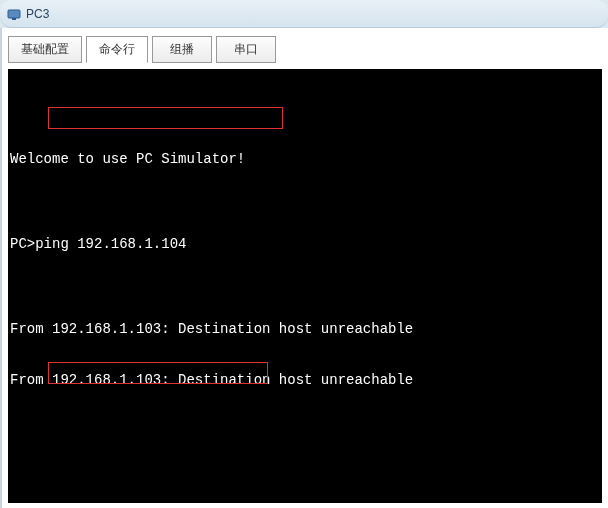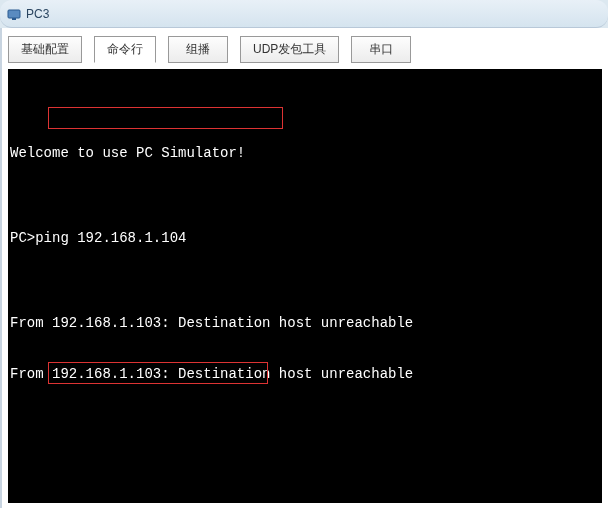--- a/index.html
+++ b/index.html
@@ -34,21 +34,21 @@
       justify-content: center;
     }
     .content {
       background: #fff;
       border-left: 2px solid #c8d4e0;
       padding: 8px 6px 0 6px;
       height: calc(100% - 28px);
     }
     .tabs {
       display: flex;
-      gap: 12px;
+      gap: 4px;
       padding-bottom: 6px;
     }
     .tab {
       border: 1px solid #999;
       background: linear-gradient(#fdfdfd, #ececec);
       padding: 4px 12px;
       font-size: 12px;
       color: #333;
       min-width: 60px;
       text-align: center;
@@ -58,21 +58,21 @@
       background: #fff;
       border-bottom-color: #fff;
       text-align: center;
     }
     .terminal {
       background: #000;
       color: #fff;
       font-family: "Courier New", monospace;
       font-size: 14px;
       line-height: 17px;
-      padding: 8px 2px;
+      padding: 14px 2px;
       height: calc(100% - 38px);
       overflow: hidden;
       white-space: pre;
       position: relative;
     }
     .hl1, .hl2 {
       position: absolute;
       border: 1px solid #d33;
       pointer-events: none;
     }
@@ -90,21 +90,20 @@
           <rect x="5" y="11" width="4" height="2" fill="#2a5a90"></rect>
         </svg>
     </span>
     <span>PC3</span>
   </div>
   <div class="content">
     <div class="tabs">
       <div class="tab"><span>基础配置</span></div>
       <div class="tab active"><span>命令行</span></div>
       <div class="tab"><span>组播</span></div>
-      <div class="tab"><span>UDP发包工具</span></div>
       <div class="tab"><span>串口</span></div>
     </div>
     <div class="terminal">
       <div class="hl1"></div>
       <div class="hl2"></div>
       <div>Welcome to use PC Simulator!</div>
       <div></div>
       <div>PC&gt;ping 192.168.1.104</div>
       <div></div>
       <div>From 192.168.1.103: Destination host unreachable</div>

